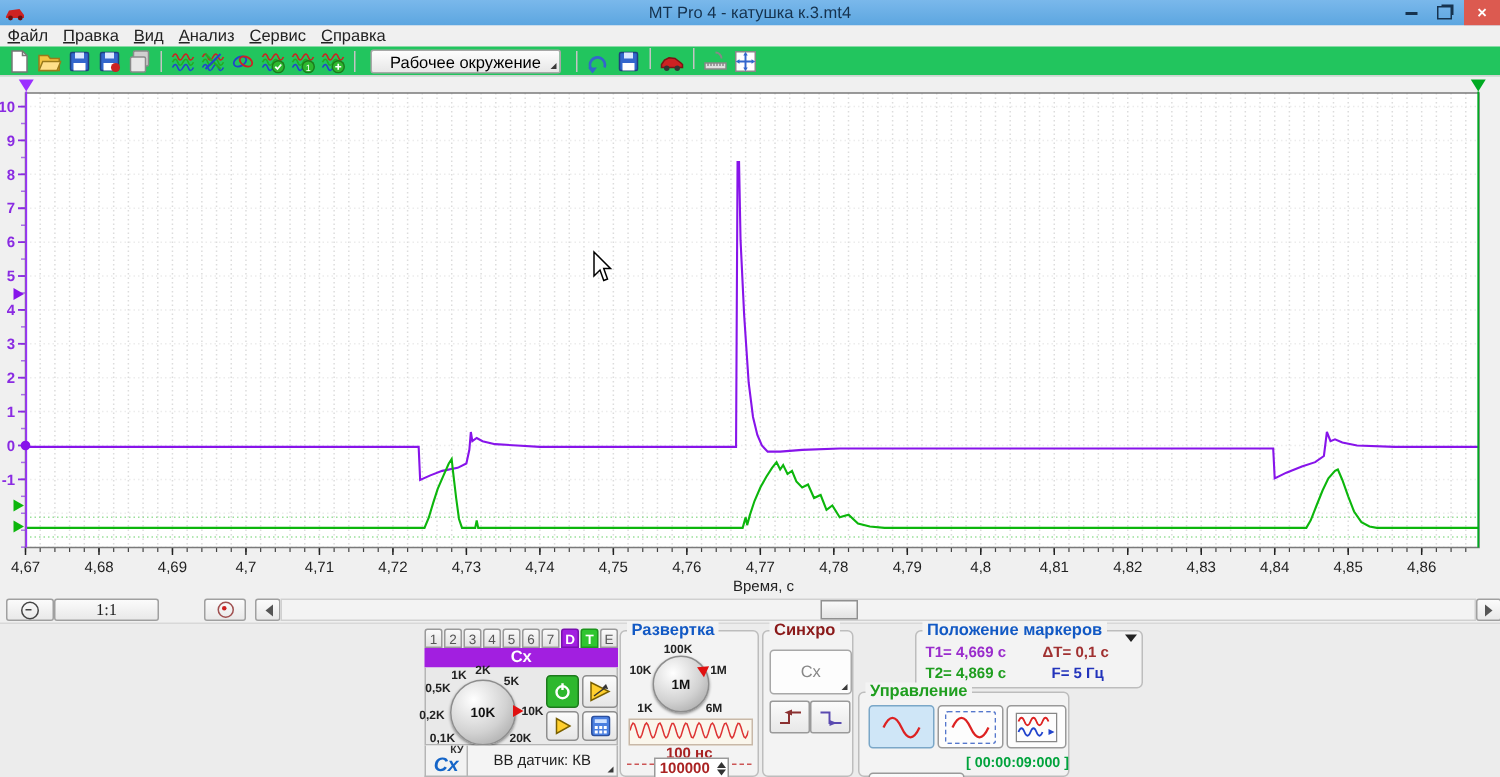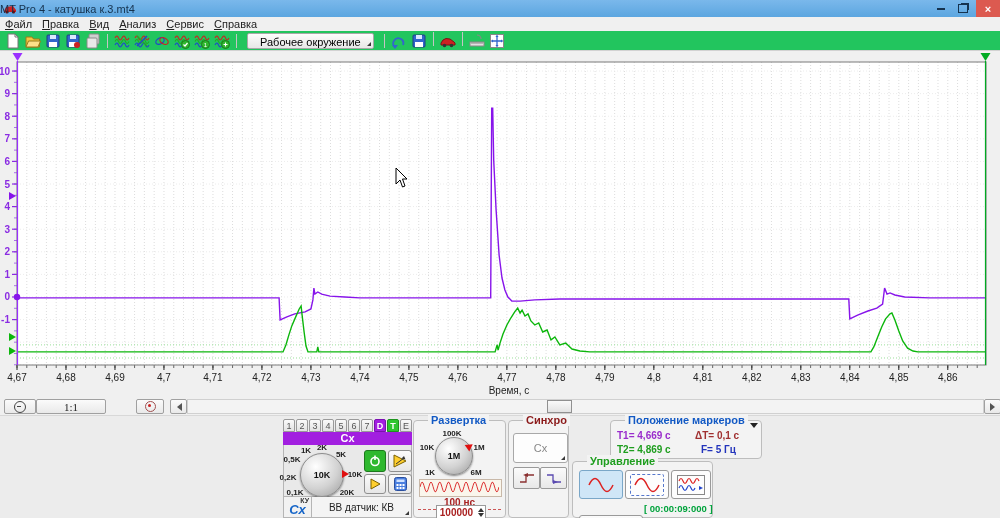--- a/index.html
+++ b/index.html
@@ -2,21 +2,21 @@
 <html><head>
 <meta charset="utf-8">
 <style>
   html,body{margin:0;padding:0;background:#888;}
   #window{position:relative;width:1000px;height:518px;background:#ececec;overflow:hidden;
           font-family:"Liberation Sans",sans-serif;font-size:11px;color:#222;}
   
   #titlebar{position:absolute;left:0;top:0;width:1000px;height:17px;
             background:linear-gradient(#7ab8eb,#5ca6e0);display:flex;align-items:center;}
   #app-icon{width:14px;height:11px;margin-left:3px;}
-  #title-text{position:absolute;left:0;right:0;text-align:left;font-size:11px;color:#15324e;}
+  #title-text{position:absolute;left:0;right:0;text-align:center;font-size:11px;color:#15324e;}
   .tb-btn{position:absolute;top:0;height:17px;display:flex;align-items:center;justify-content:center;color:#16334f;}
   #btn-min{left:930px;width:22px;}
   #btn-min .bar{width:8px;height:2px;background:#16334f;}
   #btn-max{left:952px;width:22px;}
   .restore-box{width:8px;height:7px;border:1px solid #16334f;background:transparent;box-shadow:2px -2px 0 -1px #16334f;}
   #btn-close{left:976px;width:24px;background:#dc5a50;color:#fff;font-size:11px;font-weight:bold;}
   
   #menubar{position:absolute;left:0;top:17px;width:1000px;height:14px;background:#f0f0f0;display:flex;align-items:center;}
   .menu-item{padding:0 5px;height:14px;line-height:14px;cursor:default;}
   .menu-item u{text-decoration:underline;}
@@ -44,21 +44,21 @@
   .circle-minus{width:10px;height:10px;border:1px solid #444;border-radius:50%;position:relative;}
   .circle-minus::after{content:"";position:absolute;left:2px;top:4px;width:4px;height:1px;background:#444;}
   .target{width:9px;height:9px;border:1px solid #a05050;border-radius:50%;position:relative;}
   .target::after{content:"";position:absolute;left:2px;top:2px;width:3px;height:3px;border-radius:50%;background:#cc2222;}
   .tri-left{width:0;height:0;border:4px solid transparent;border-right:5px solid #555;margin-right:3px;}
   .tri-right{width:0;height:0;border:4px solid transparent;border-left:5px solid #555;margin-left:3px;}
   #scroll-track{position:absolute;left:187px;top:1px;width:795px;height:13px;background:#f3f3f3;border:1px solid #d0d0d0;}
   #scroll-thumb{position:absolute;left:359px;top:0px;width:23px;height:11px;border:1px solid #909090;background:linear-gradient(#fafafa,#e3e3e3);}
   
   .gbox{position:absolute;border:1px solid #bdbdbd;border-radius:4px;background:#f3f3f3;box-sizing:border-box;}
-  .gtitle{position:absolute;top:-7px;left:14px;background:#f3f3f3;padding:0 3px;font-weight:bold;font-size:11px;}
+  .gtitle{position:absolute;top:-7px;left:4px;background:#f3f3f3;padding:0 3px;font-weight:bold;font-size:11px;}
   
   #channel-panel{position:absolute;left:283px;top:419px;width:129px;height:99px;}
   #channel-tabs{display:flex;gap:1px;height:13px;}
   .chtab{flex:1;border:1px solid #9a9a9a;border-radius:2px 2px 0 0;background:linear-gradient(#fafafa,#e2e2e2);
          font-size:9px;display:flex;align-items:center;justify-content:center;color:#555;}
   .chtab.purple{background:#a21fe0;color:#fff;border-color:#7a10b0;font-weight:bold;}
   .chtab.green{background:#2fc52f;color:#fff;border-color:#1d941d;font-weight:bold;}
   #cx-header{height:13px;background:#a21fe0;color:#fff;font-weight:bold;text-align:center;line-height:13px;font-size:11px;}
   #cx-body{position:relative;height:51px;background:#e9e9e9;border-left:1px solid #b5b5b5;border-right:1px solid #b5b5b5;box-sizing:border-box;}
   .knob{position:absolute;border-radius:50%;border:1px solid #8d8d8d;

